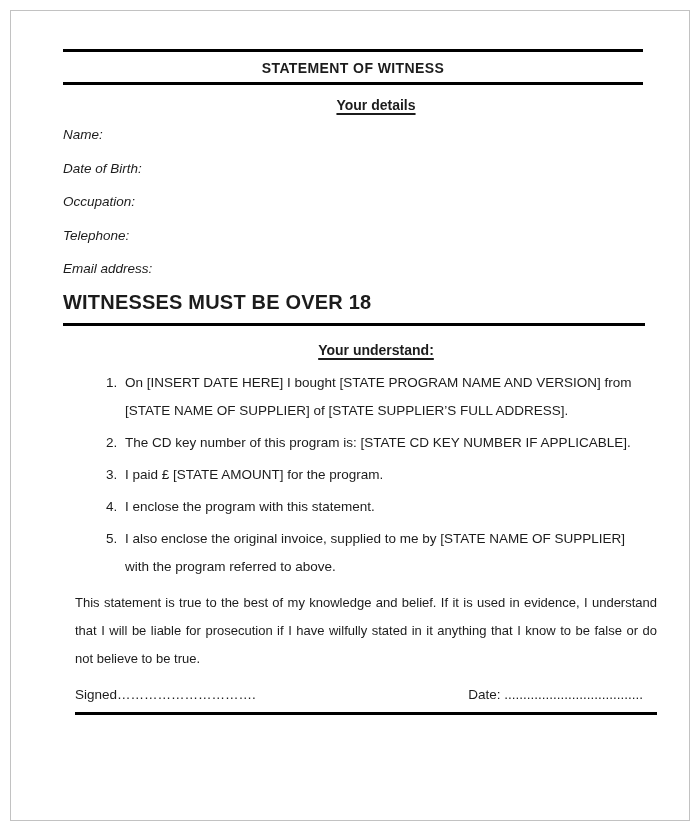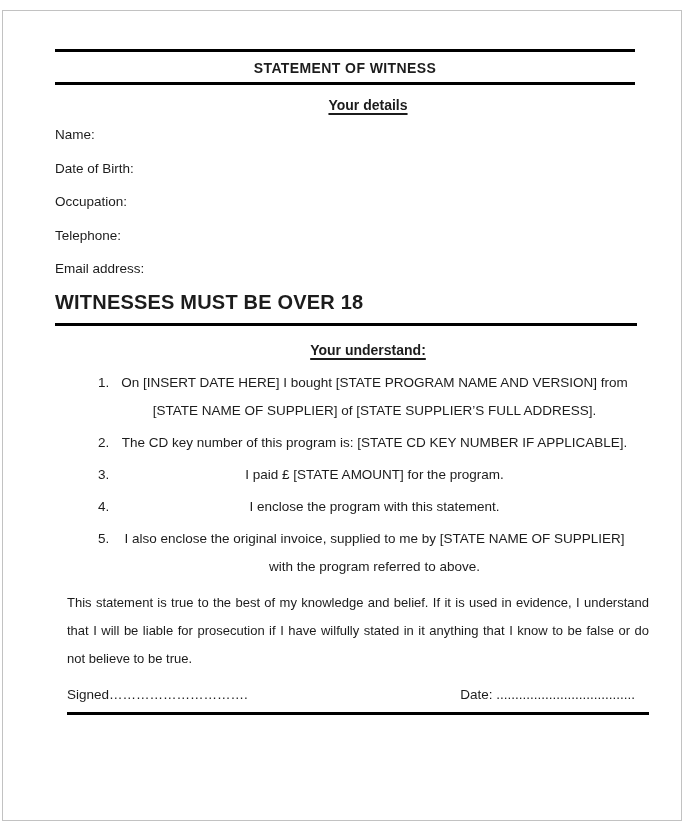--- a/index.html
+++ b/index.html
@@ -5,21 +5,21 @@
   * { margin: 0; padding: 0; box-sizing: border-box; }
   html, body {
     width: 700px; height: 832px;
     background: #ffffff;
     font-family: "Liberation Sans", sans-serif;
     color: #1c1c1c;
     position: relative;
   }
   .page {
     position: absolute;
-    left: 2px; top: 10px;
+    left: 10px; top: 10px;
     width: 680px; height: 811px;
     background: #ffffff;
     border: 1px solid #c2c2c2;
     padding: 38px 0 0 52px;
     overflow: hidden;
   }
   .title-block {
     width: 580px;
     border-top: 3px solid #000000;
     border-bottom: 3px solid #000000;
@@ -35,21 +35,21 @@
   .sec-heading {
     margin-top: 12px;
     font-size: 14px;
     font-weight: bold;
     line-height: 16px;
     text-decoration: underline;
     text-decoration-thickness: 1.5px;
     text-underline-offset: 3px;
     text-align: center;
   }
-  .fields { margin-top: 0; }
+  .fields { margin-top: 0; font-style: italic; }
   .field {
     margin-top: 20px;
     font-size: 13.5px;
     line-height: 13.5px;
   }
   .field:first-child { margin-top: 15px; }
   .notice {
     margin-top: 18px;
     font-size: 20px;
     font-weight: bold;
@@ -68,21 +68,21 @@
     margin-left: 43px;
     list-style: none;
   }
   .statement-item {
     display: flex;
     font-size: 13.5px;
     line-height: 28px;
     margin-bottom: 4px;
   }
   .item-num { width: 19px; flex: none; }
-  .item-text { width: 515px; text-align: center; }
+  .item-text { width: 515px; }
   .bottom-block {
     margin-left: 12px;
     width: 582px;
   }
   .declaration {
     margin-top: 8px;
     font-size: 13px;
     line-height: 28px;
     text-align: justify;
   }

